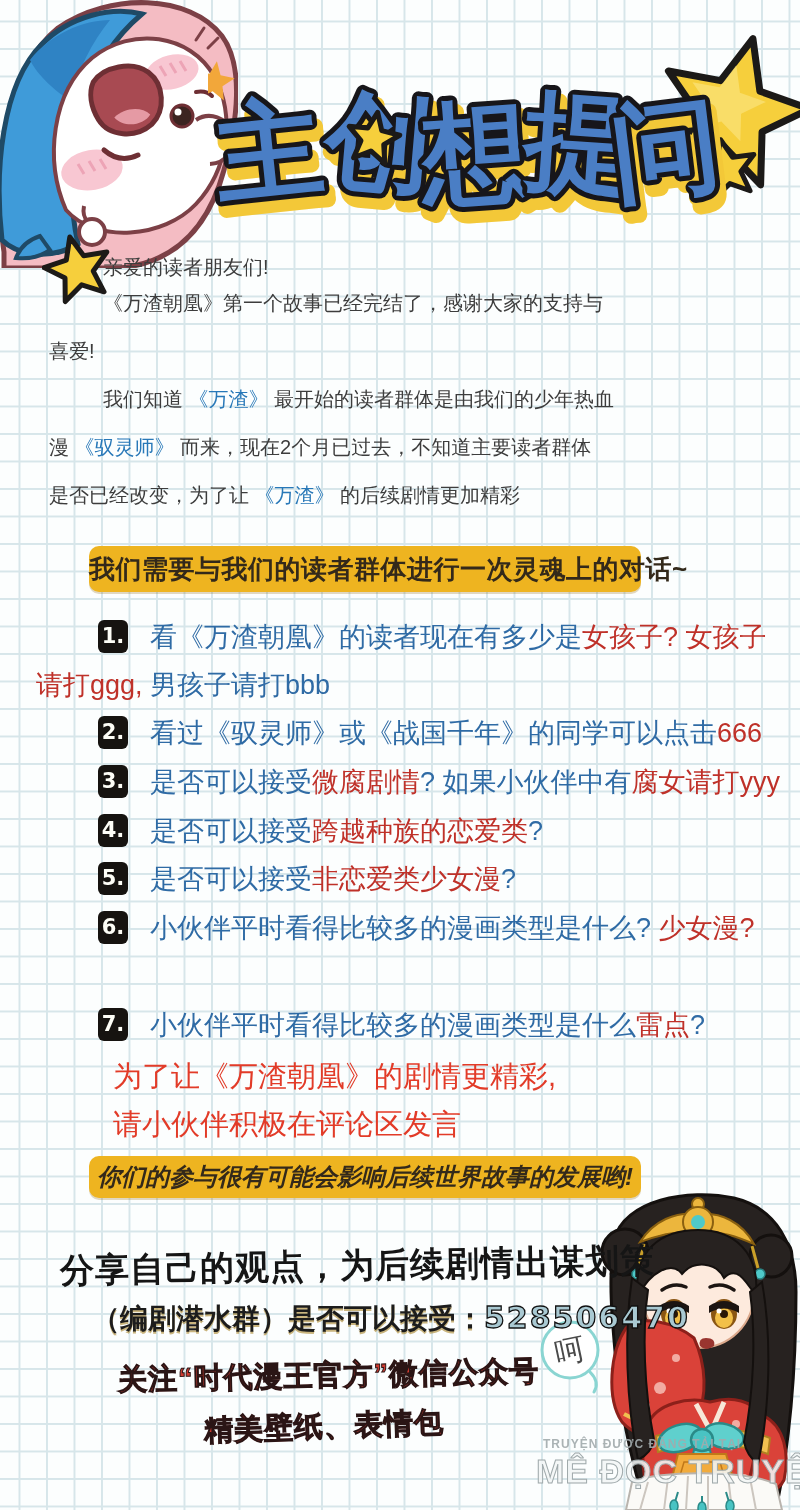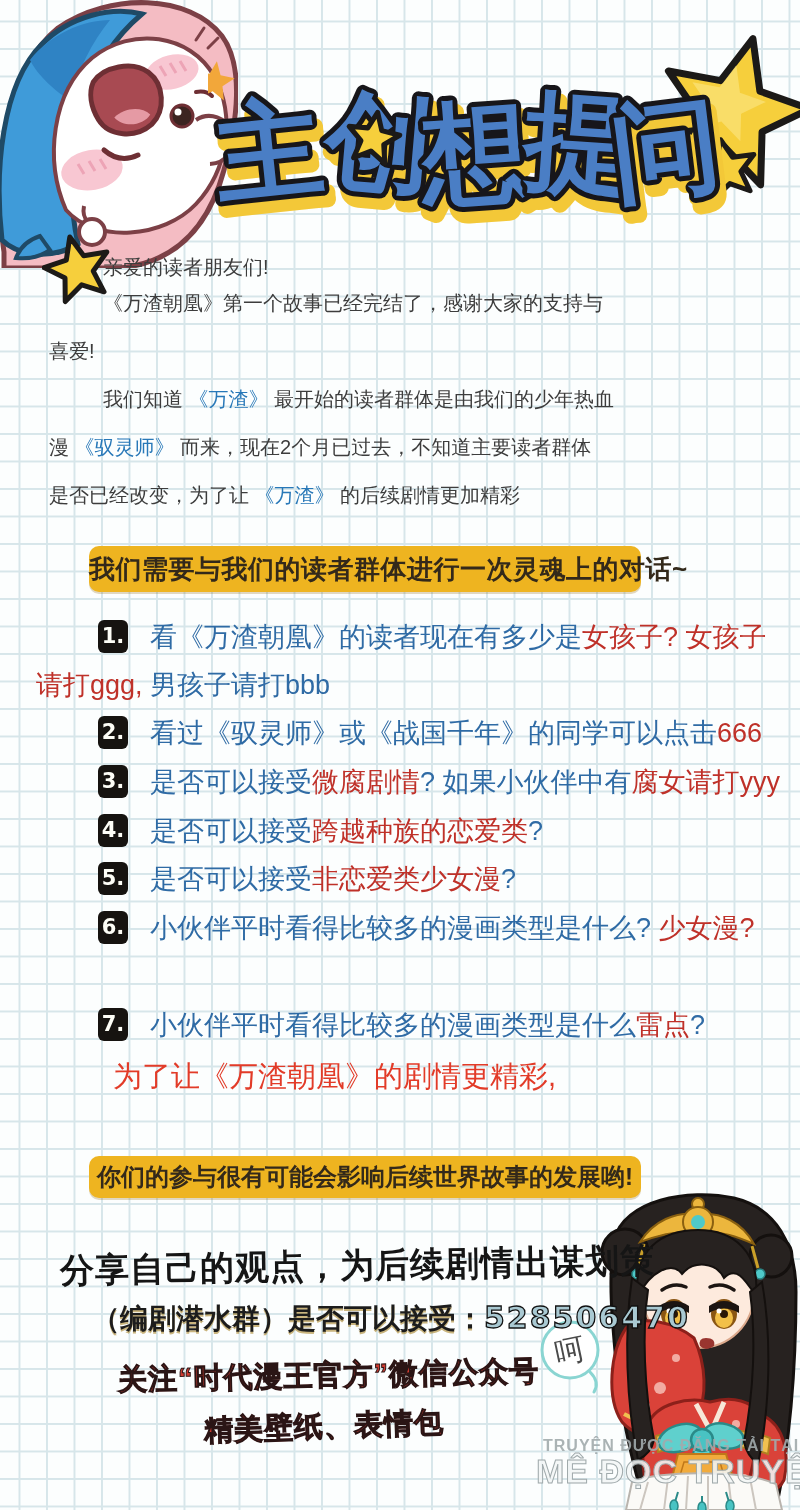--- a/index.html
+++ b/index.html
@@ -10,41 +10,41 @@
                      linear-gradient(90deg,#d7e6ea 2px,transparent 2px);
     background-size:27.5px 27.5px;background-position:-9px -7px;}
   svg{position:absolute;pointer-events:none;}
   .pl{position:absolute;left:49px;white-space:nowrap;font-size:20px;line-height:34px;color:#3d3d3d;}
   .pl.ind{left:103px;}
   .bl{color:#2878b8;}
   .banner{position:absolute;left:89px;width:552px;background:#eeb420;border-radius:10px;
     color:#33291a;font-weight:bold;text-align:center;white-space:nowrap;
     box-shadow:0 2px 0 rgba(140,100,10,.25);}
   .banner1{top:546px;height:46px;line-height:46px;font-size:26px;letter-spacing:.5px;}
-  .banner2{top:1156px;height:42px;line-height:42px;font-size:24px;}
+  .banner2{top:1156px;height:42px;line-height:42px;font-size:24px;font-style:italic;}
   .q{position:absolute;left:150px;white-space:nowrap;font-size:27px;line-height:34px;}
   .qc{position:absolute;left:36px;white-space:nowrap;font-size:27px;line-height:34px;}
   .b{color:#2f6ba5;}
   .r{color:#bf3129;}
   .badge{position:absolute;left:-52px;top:0;width:30px;height:33px;background:#161310;color:#fdfdf6;
     border-radius:6px;font-size:21px;font-weight:bold;text-align:center;line-height:33px;
     font-family:"DejaVu Sans",sans-serif;}
   .co{position:absolute;left:113px;white-space:nowrap;font-size:29px;color:#e23b28;}
   .slogan{position:absolute;left:60px;top:1243px;font-size:34px;font-weight:900;color:#151515;
     letter-spacing:1px;white-space:nowrap;transform:rotate(-1deg);}
   .group{position:absolute;left:92px;top:1300px;font-size:28px;font-weight:900;color:#1c1c1c;
     white-space:nowrap;text-shadow:0 2px 0 rgba(160,120,20,.55);}
   .group .num{font-family:"DejaVu Sans",sans-serif;font-size:30px;color:#a9c9d2;
     -webkit-text-stroke:1.3px #101010;letter-spacing:2px;text-shadow:none;}
   .redline{position:absolute;white-space:nowrap;font-weight:bold;color:#cf3b31;
     -webkit-text-stroke:1px #2a1515;letter-spacing:1px;font-size:29px;}
   .wechat{left:118px;top:1356px;transform:rotate(-1.2deg);}
   .goodies{left:204px;top:1407px;transform:rotate(-2deg);}
   .wm{position:absolute;white-space:nowrap;z-index:9;}
-  .wm1{left:543px;top:1437px;font-size:16px;font-weight:bold;color:#a2abad;letter-spacing:1px;opacity:.9;}
+  .wm1{left:543px;top:1437px;font-size:12px;font-weight:bold;color:#a2abad;letter-spacing:1px;opacity:.9;}
   .wm2{left:536px;top:1452px;font-size:34px;font-weight:900;color:rgba(242,246,246,.88);
     -webkit-text-stroke:1px #9fa9ab;letter-spacing:1px;}
 </style>
 </head>
 <body>
 
 <div class="page">
 
   <svg style="left:0;top:0" width="238" height="268" viewBox="0 0 238 268">
     <path d="M4,252 C-8,170 6,70 58,28 C110,-8 190,-6 222,36 C244,66 238,120 224,170 C210,222 180,262 120,268 L4,268 Z" fill="#f4bcc3" stroke="#7c4046" stroke-width="5"></path>
@@ -140,20 +140,21 @@
 
   <div class="q" style="top:911px">
     <span class="badge">6.</span><span class="b">小伙伴平时看得比较多的漫画类型是什么? </span><span class="r">少女漫?</span>
   </div>
 
   <div class="q" style="top:1008px">
     <span class="badge">7.</span><span class="b">小伙伴平时看得比较多的漫画类型是什么</span><span class="r">雷点</span><span class="b">?</span>
   </div>
 
   <div class="co" style="top:1057px">为了让《万渣朝凰》的剧情更精彩,</div>
+  <div class="co" style="top:1105px">请小伙伴积极在评论区发言</div>
 
   <div class="banner banner2">你们的参与很有可能会影响后续世界故事的发展哟!</div>
 
   <svg style="left:528px;top:1192px" width="272" height="318" viewBox="0 0 272 318">
     <g>
       <circle cx="42" cy="158" r="28" fill="#ffffff" stroke="#8ad5d2" stroke-width="3"></circle>
       <path d="M62,180 q10,10 4,20" fill="none" stroke="#8ad5d2" stroke-width="3" stroke-linecap="round"></path>
       <text x="42" y="169" font-size="30" text-anchor="middle" fill="#4a4a4a" font-family="Liberation Sans,sans-serif" transform="rotate(-12 42 158)">呵</text>
     </g>
 

